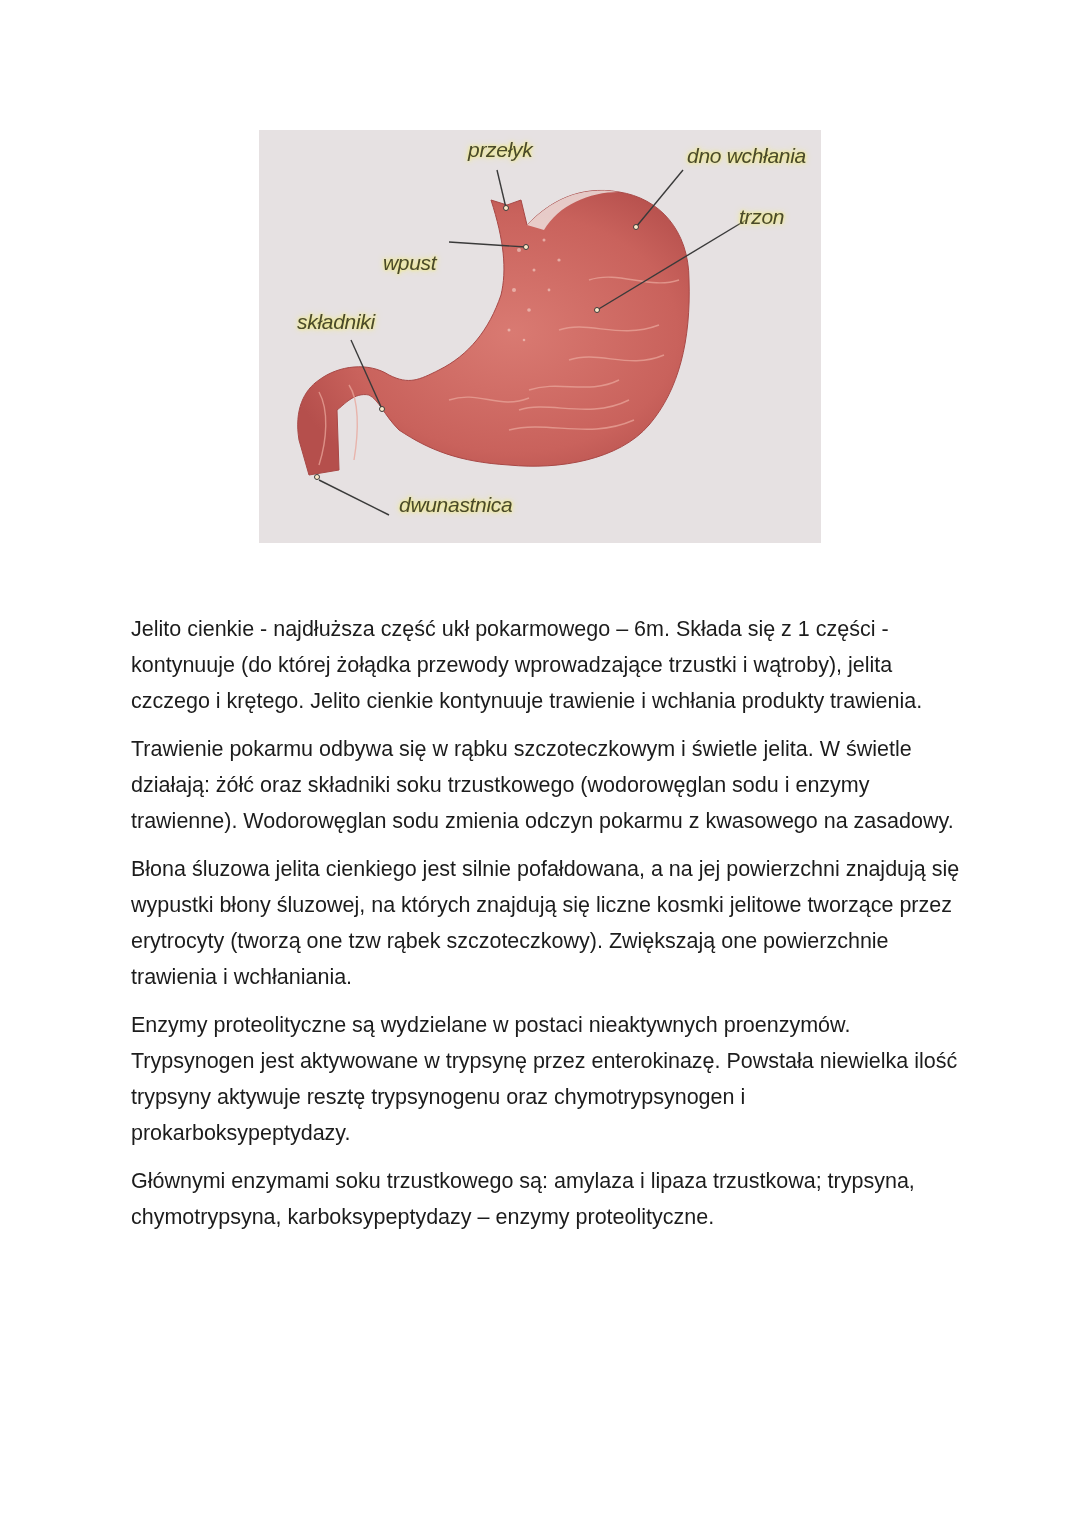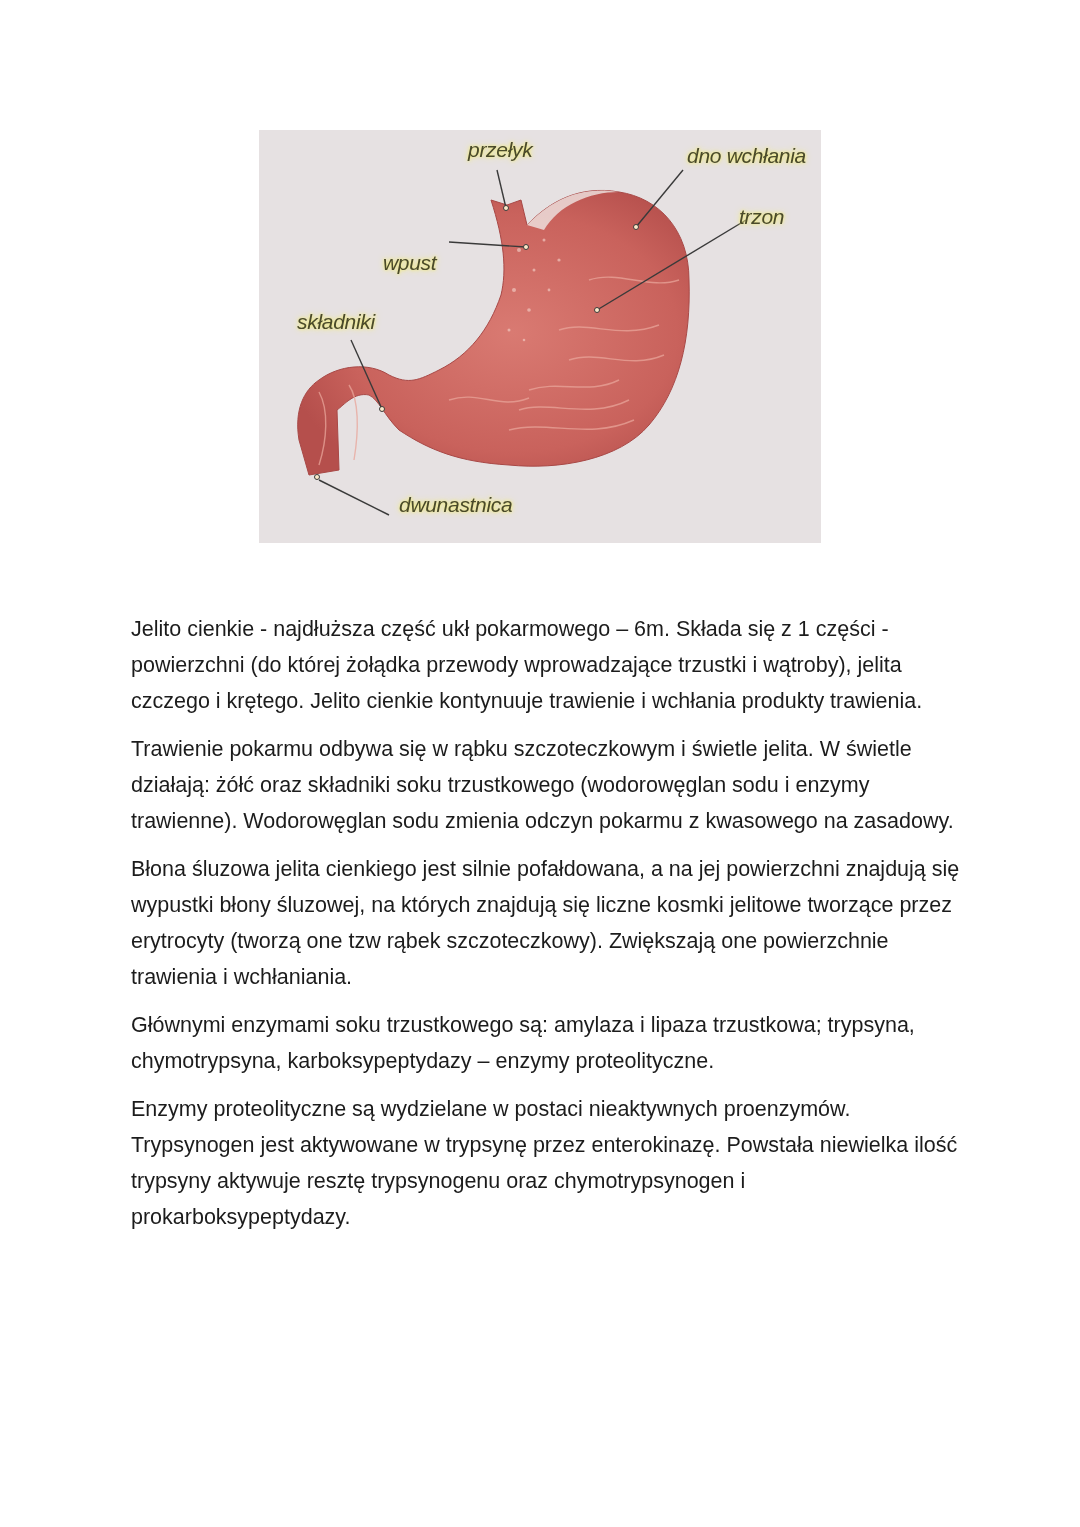--- a/index.html
+++ b/index.html
@@ -72,27 +72,27 @@
   <span class="lbl" style="left:209px;top:8px;">przełyk</span>
   <span class="lbl" style="left:428px;top:14px;">dno wchłania</span>
   <span class="lbl" style="left:480px;top:75px;">trzon</span>
   <span class="lbl" style="left:124px;top:101px;margin-top:20px;">wpust</span>
   <span class="lbl" style="left:38px;top:180px;">składniki</span>
   <span class="lbl" style="left:140px;top:363px;">dwunastnica</span>
 </div>
 
 <div class="text">
   <p>
-    <b>Jelito cienkie</b><span> - najdłuższa część ukł pokarmowego – 6m. Składa się z 1 części - </span><b>powierzchni</b><span> (do której żołądka przewody wprowadzające trzustki i wątroby), </span><b>jelita czczego i krętego</b><span>. Jelito cienkie kontynuuje trawienie i wchłania produkty trawienia.</span>
+    <b>Jelito cienkie</b><span> - najdłuższa część ukł pokarmowego – 6m. Składa się z 1 części - </span><b>kontynuuje</b><span> (do której żołądka przewody wprowadzające trzustki i wątroby), </span><b>jelita czczego i krętego</b><span>. Jelito cienkie kontynuuje trawienie i wchłania produkty trawienia.</span>
   </p>
   <p>
     <span>Trawienie pokarmu odbywa się w </span><b>rąbku szczoteczkowym i świetle jelita</b><span>. W świetle działają: żółć oraz składniki soku trzustkowego (wodorowęglan sodu i enzymy trawienne). Wodorowęglan sodu zmienia odczyn pokarmu z kwasowego na zasadowy.</span>
   </p>
   <p>
     <span>Błona śluzowa jelita cienkiego jest silnie </span><b>pofałdowana</b><span>, a na jej powierzchni znajdują się </span><b>wypustki błony śluzowej</b><span>, na których znajdują się liczne </span><b>kosmki jelitowe</b><span> tworzące przez erytrocyty (tworzą one tzw </span><b>rąbek szczoteczkowy</b><span>). Zwiększają one powierzchnie trawienia i wchłaniania.</span>
   </p>
   <p>
-    <span>Głównymi enzymami soku trzustkowego są: amylaza i lipaza trzustkowa; trypsyna, chymotrypsyna, karboksypeptydazy – enzymy proteolityczne.</span>
+    <span>Enzymy proteolityczne są wydzielane w postaci </span><b>nieaktywnych proenzymów</b><span>. Trypsynogen jest aktywowane w trypsynę przez enterokinazę. Powstała niewielka ilość trypsyny aktywuje resztę trypsynogenu oraz chymotrypsynogen i prokarboksypeptydazy.</span>
   </p>
   <p>
-    <span>Enzymy proteolityczne są wydzielane w postaci </span><b>nieaktywnych proenzymów</b><span>. Trypsynogen jest aktywowane w trypsynę przez enterokinazę. Powstała niewielka ilość trypsyny aktywuje resztę trypsynogenu oraz chymotrypsynogen i prokarboksypeptydazy.</span>
+    <span>Głównymi enzymami soku trzustkowego są: amylaza i lipaza trzustkowa; trypsyna, chymotrypsyna, karboksypeptydazy – enzymy proteolityczne.</span>
   </p>
 </div>
 
 </body></html>

